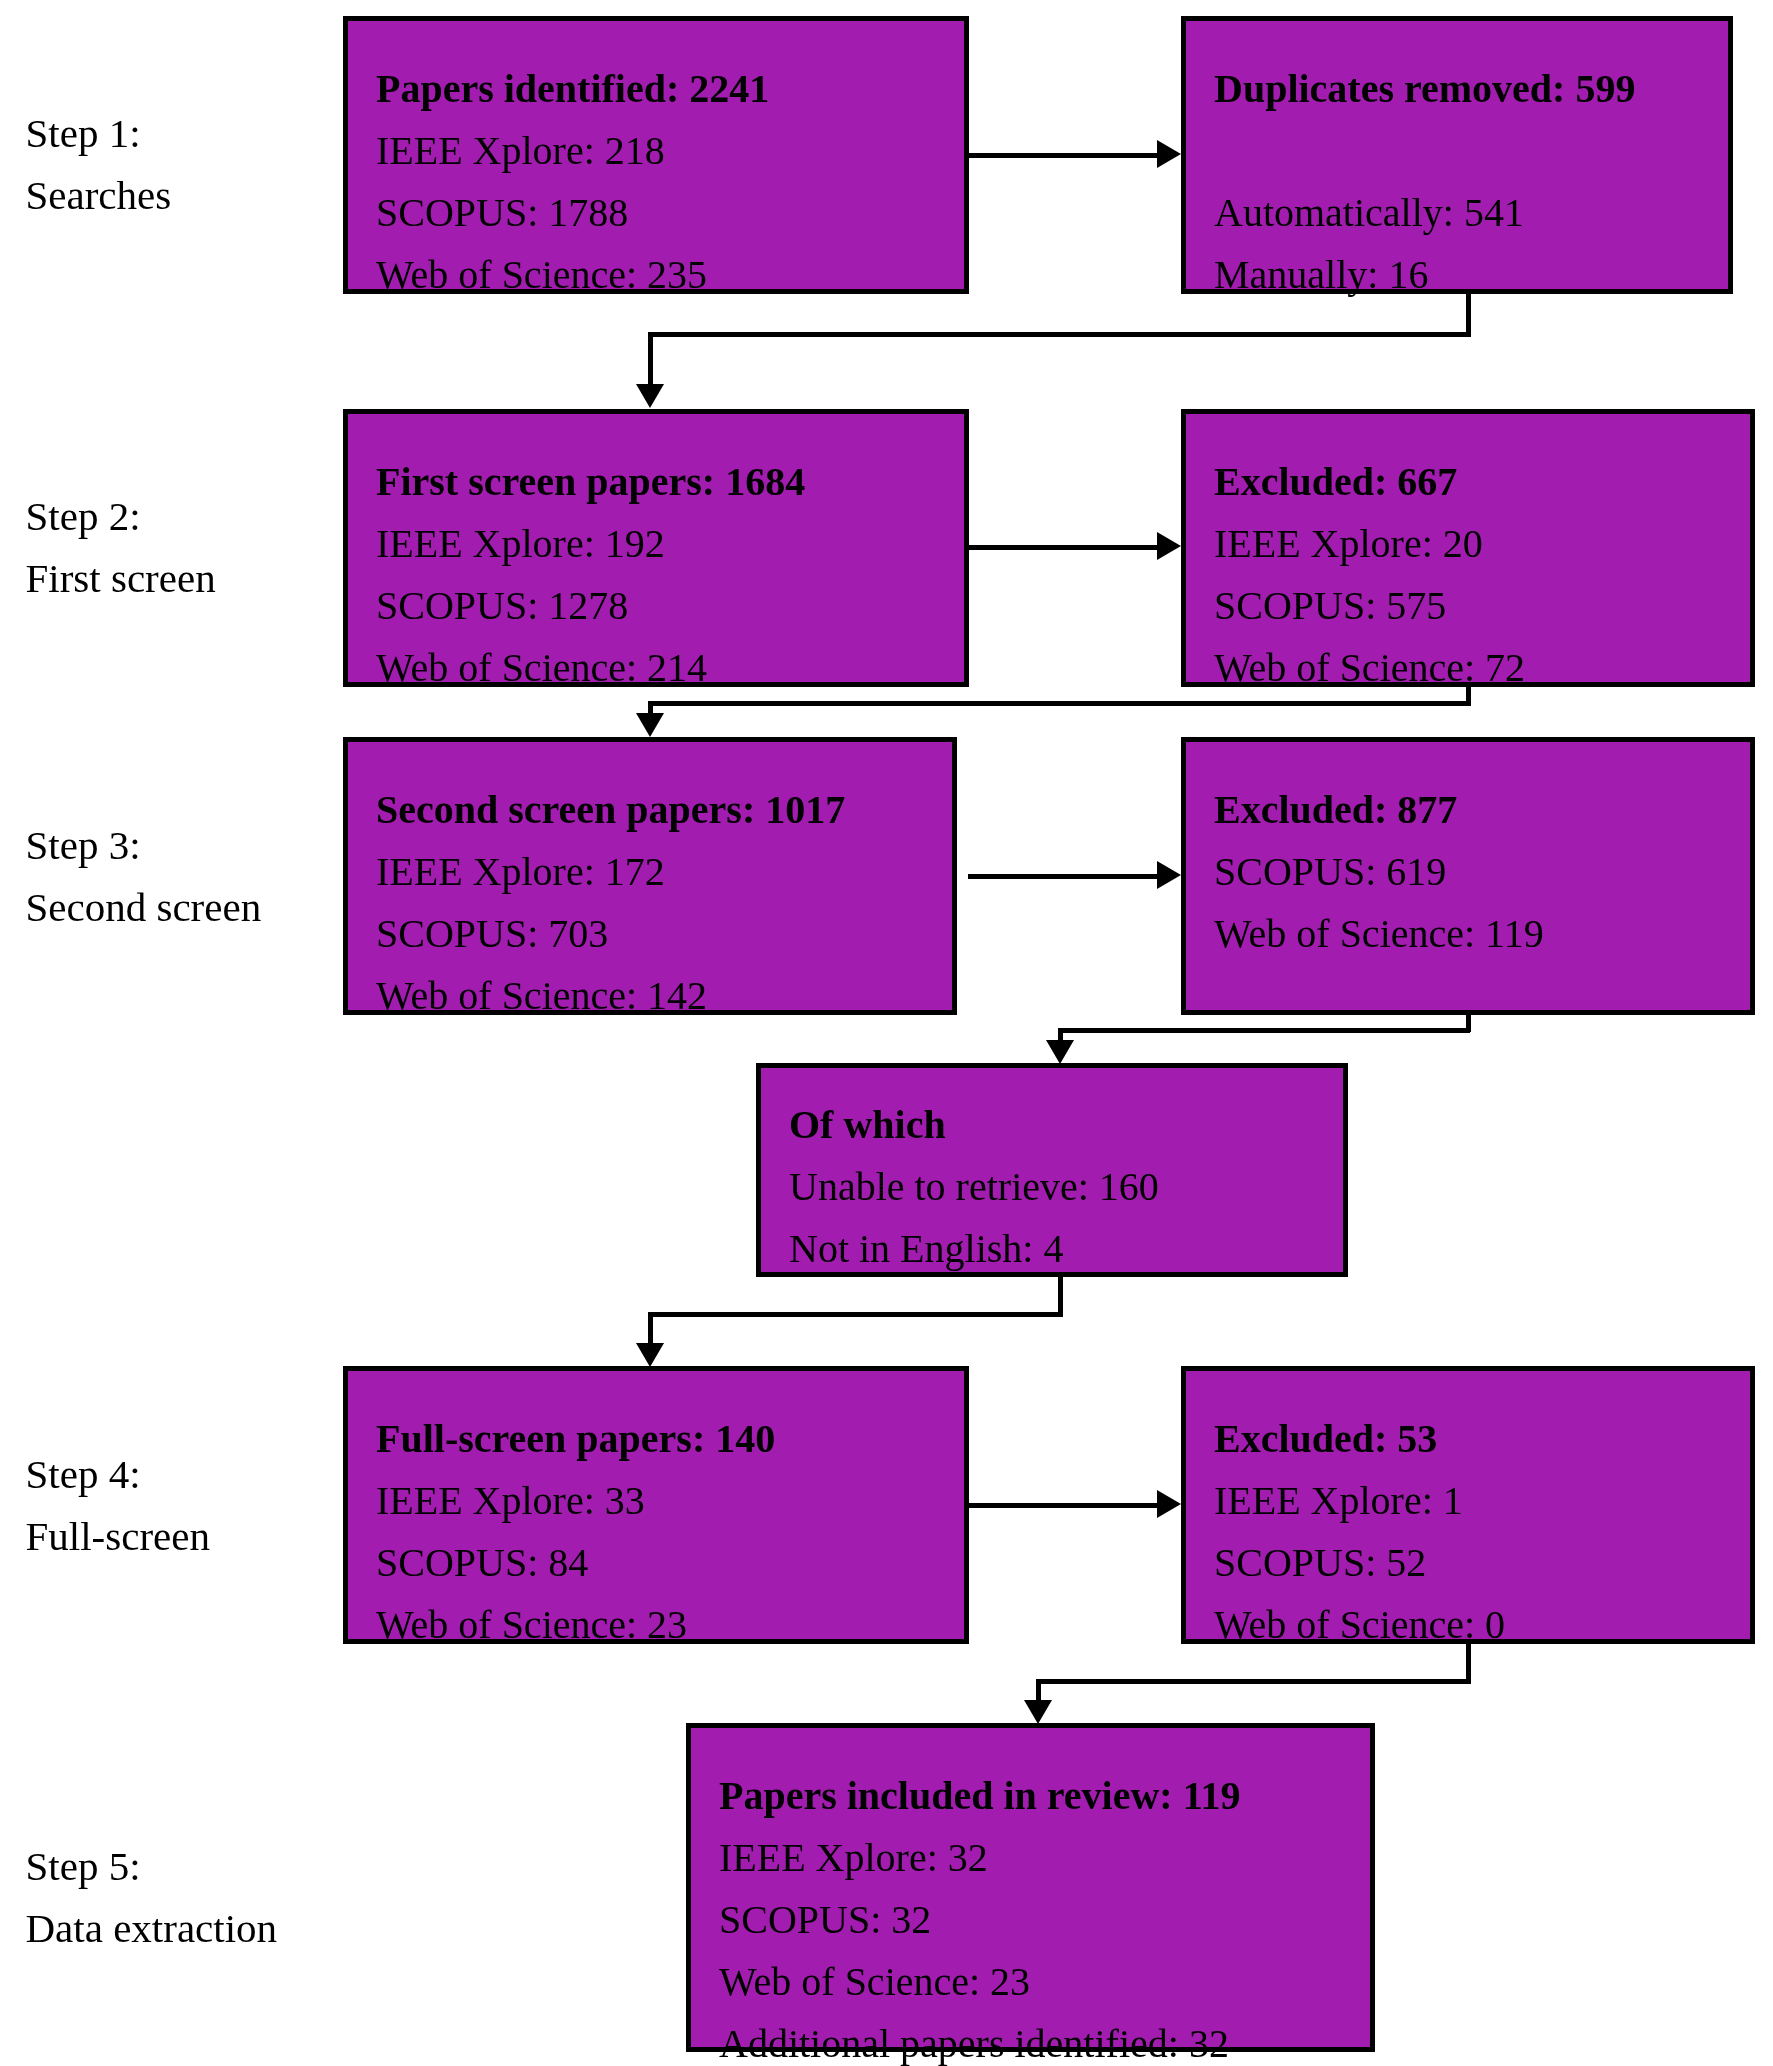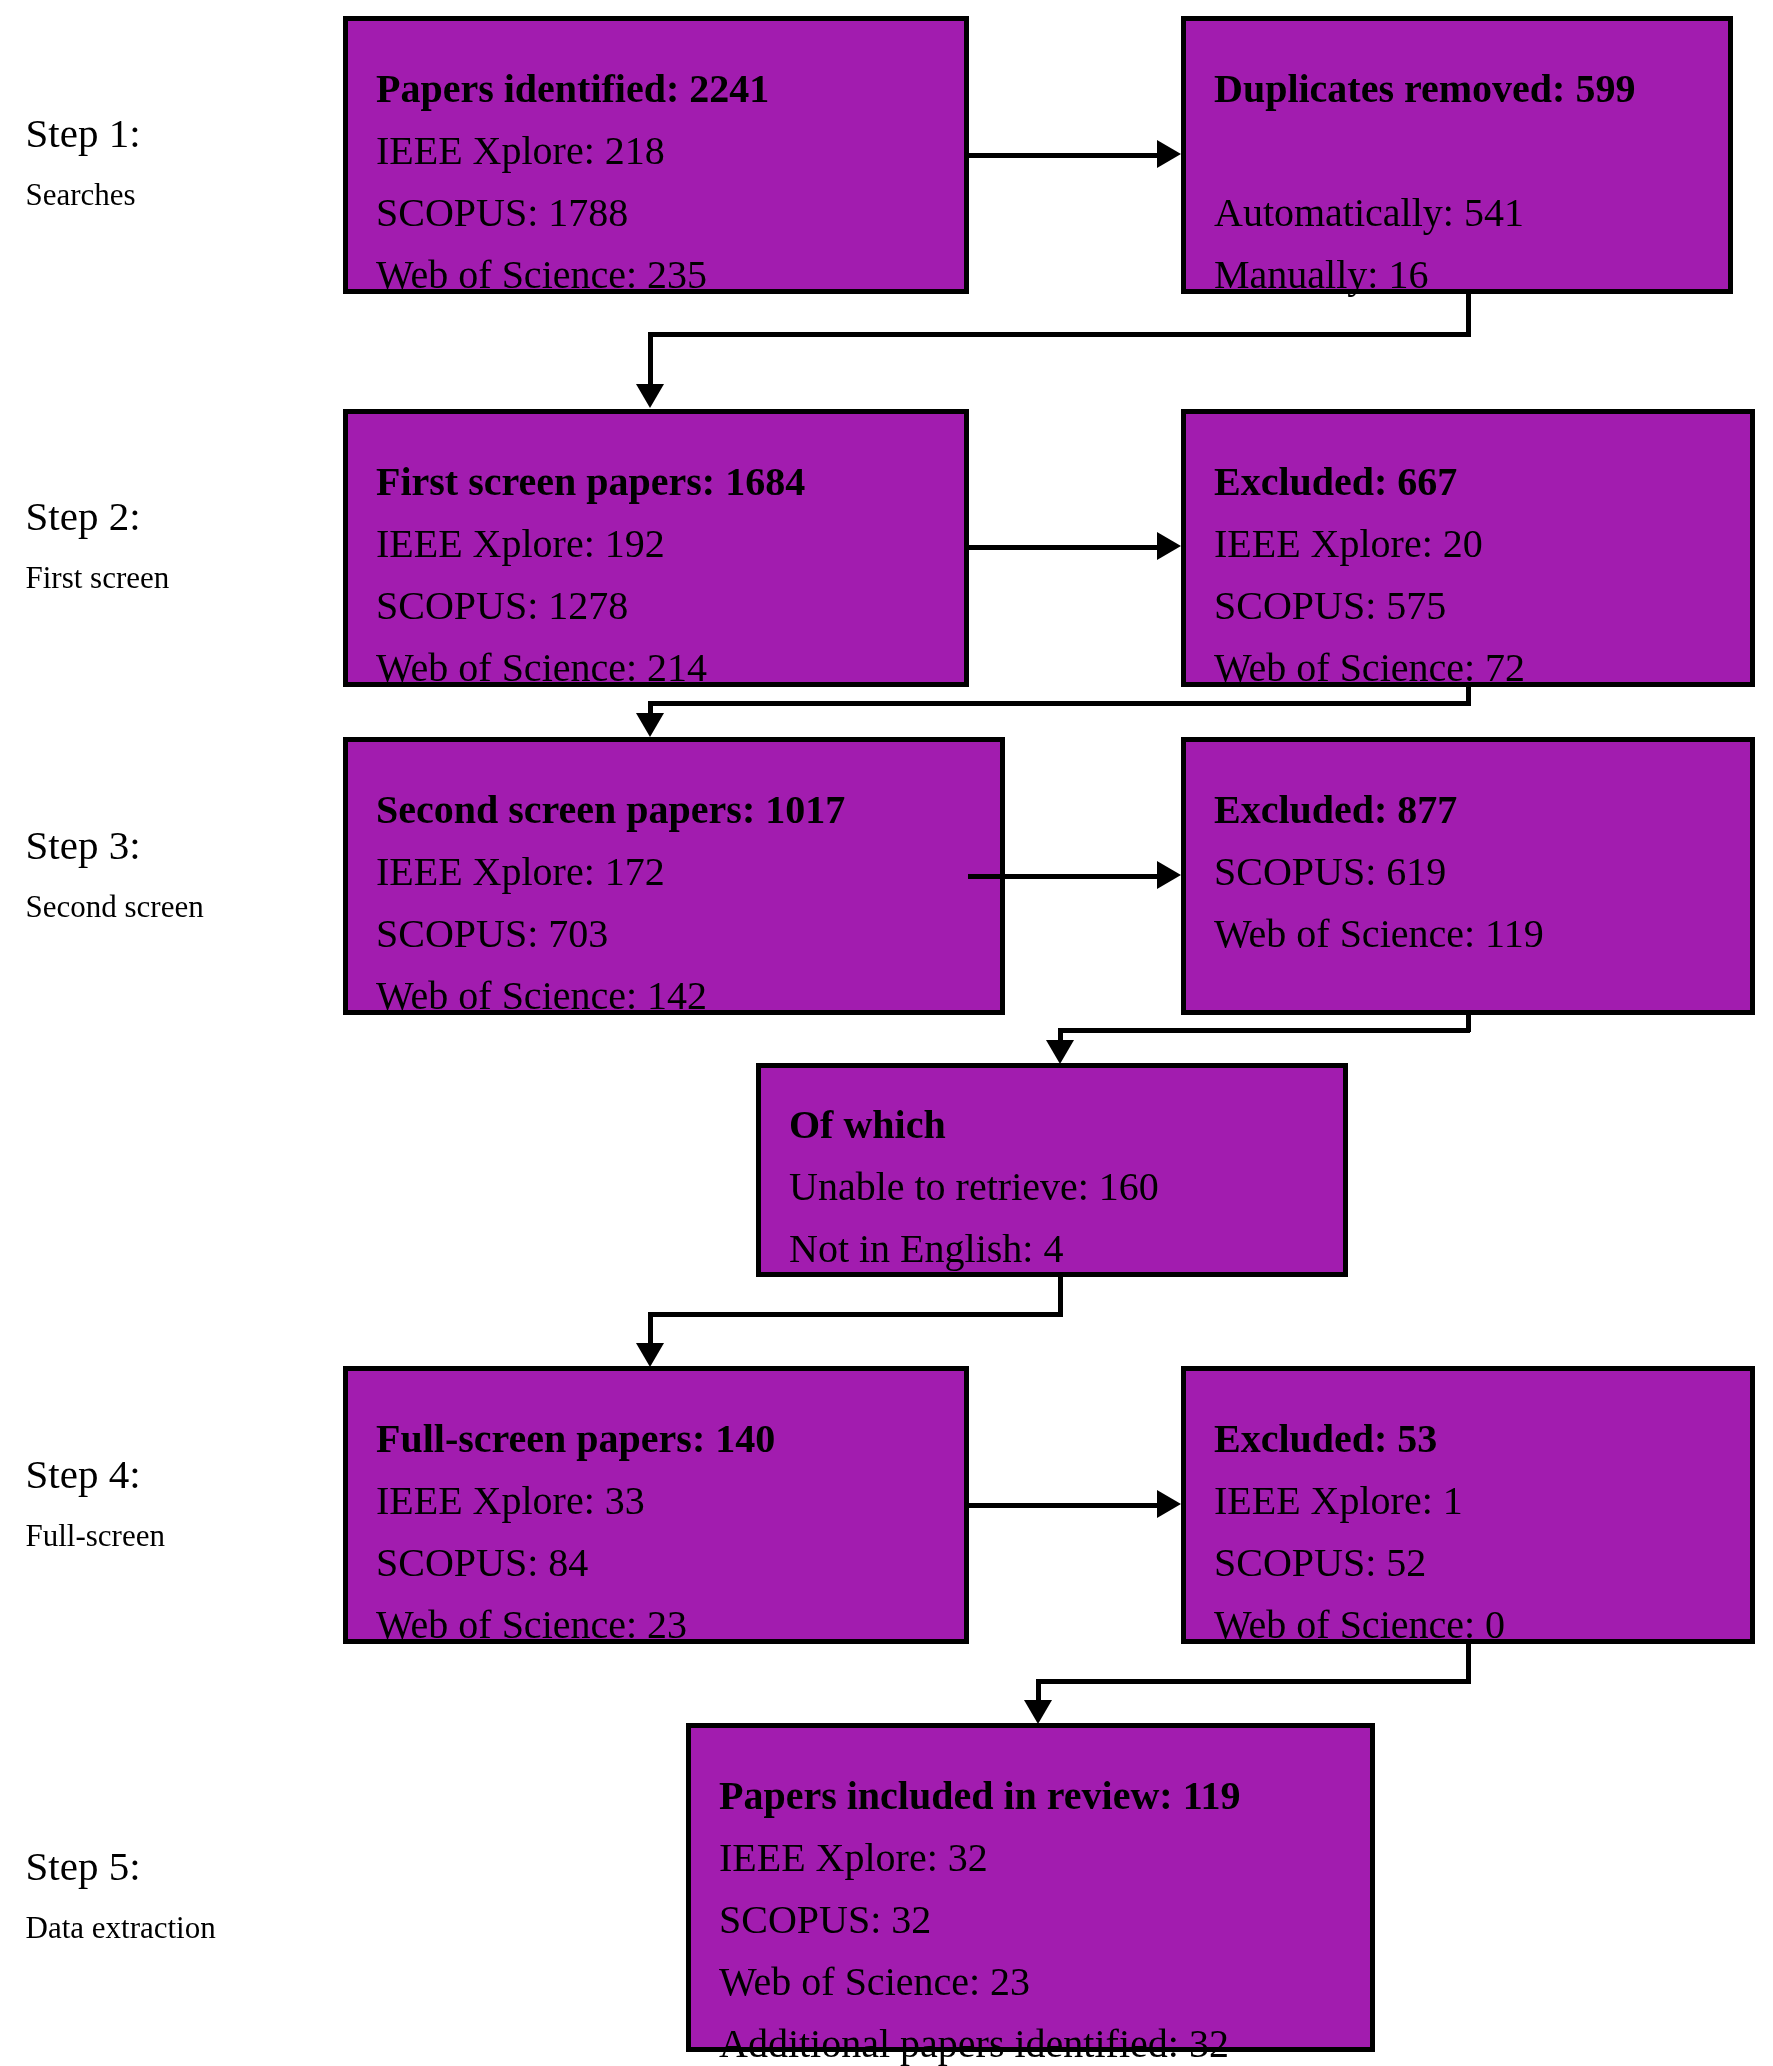--- a/index.html
+++ b/index.html
@@ -42,21 +42,21 @@
     position: absolute;
     left: 25.5px;
     width: 306px;
   }
   .step-title {
     font-size: 41px;
     font-weight: normal;
     line-height: 62px;
   }
   .step-sub {
-    font-size: 31px;
+    font-size: 41px;
     line-height: 62px;
   }
   
   .h-line, .v-line {
     position: absolute;
     background: #000000;
   }
   .h-line { height: 4.5px; }
   .v-line { width: 4.5px; }
   .arrow-right {
@@ -118,21 +118,21 @@
     <div class="box-line">SCOPUS: 1278</div>
     <div class="box-line">Web of Science: 214</div>
   </div>
   <div class="box" style="left:1181px; top:409px; width:574px; height:278px">
     <div class="box-title">Excluded: 667</div>
     <div class="box-line">IEEE Xplore: 20</div>
     <div class="box-line">SCOPUS: 575</div>
     <div class="box-line">Web of Science: 72</div>
   </div>
 
-  <div class="box" style="left:343px; top:737px; width:662px; height:278px">
+  <div class="box" style="left:343px; top:737px; width:614px; height:278px">
     <div class="box-title">Second screen papers: 1017</div>
     <div class="box-line">IEEE Xplore: 172</div>
     <div class="box-line">SCOPUS: 703</div>
     <div class="box-line">Web of Science: 142</div>
   </div>
   <div class="box" style="left:1181px; top:737px; width:574px; height:278px">
     <div class="box-title">Excluded: 877</div>
     <div class="box-line">SCOPUS: 619</div>
     <div class="box-line">Web of Science: 119</div>
   </div>

